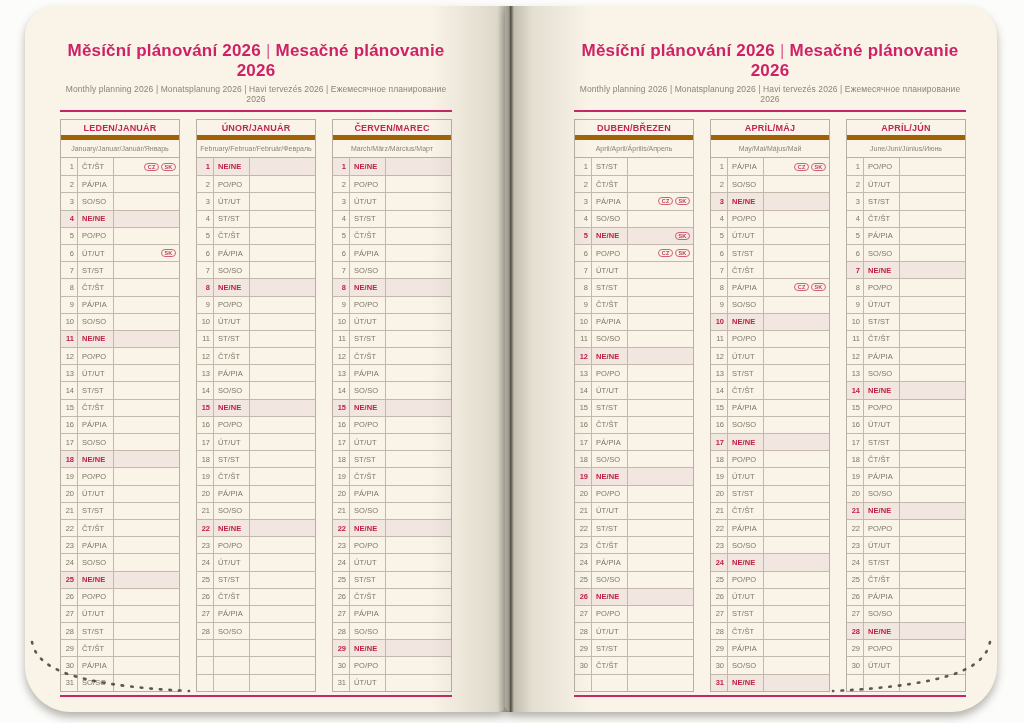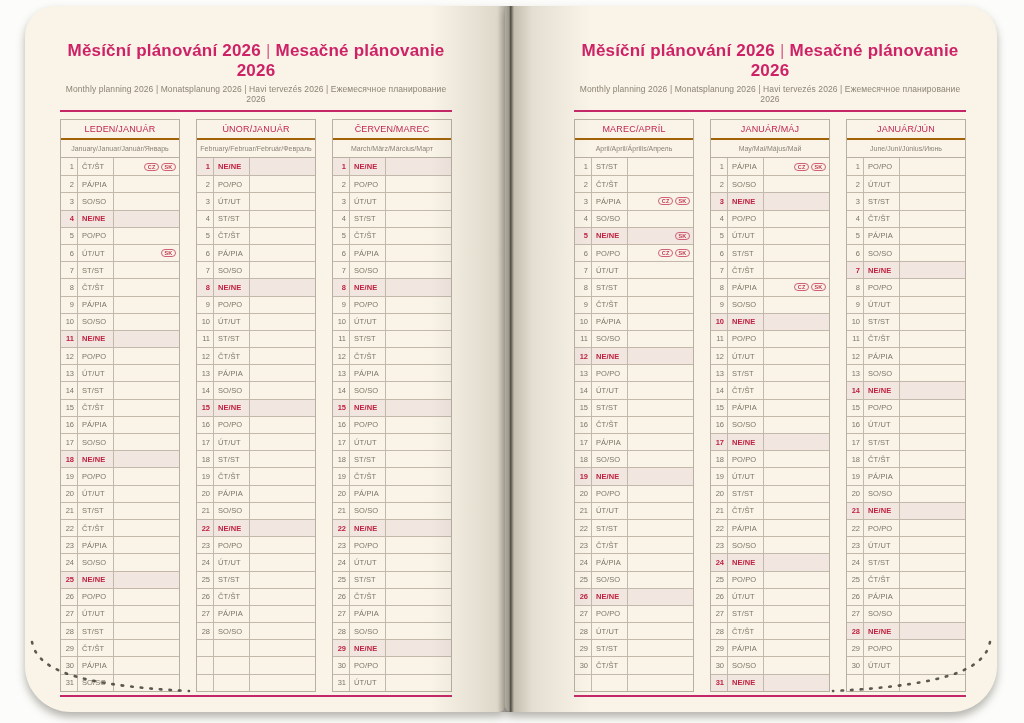--- a/index.html
+++ b/index.html
@@ -21,22 +21,22 @@
                     font-size:17px; line-height:20px; font-weight:700; letter-spacing:.2px; }
   .title-sep { font-weight:400; opacity:.7; padding:0 5px; }
   .page-subtitle { text-align:center; font-size:8.5px; color:#8c8376; margin-top:3px; letter-spacing:.1px; }
   .rule { height:2px; background:#c52667; margin-top:6px; }
   .rule.bottom { margin-top:3px; }
 
   .months { display:flex; gap:16px; margin-top:7px; }
 
   .mtable { width:120px; border:1px solid #b8afa0; }
   .mname { height:20px; display:flex; align-items:center; justify-content:center;
-           font-size:9px; font-weight:400; color:#c22555; letter-spacing:.2px;
-           border-bottom:2px solid #a16207; }
+           font-size:9px; font-weight:700; color:#c22555; letter-spacing:.2px;
+           border-bottom:5px solid #a16207; }
   .msub  { height:18px; display:flex; align-items:center; justify-content:center;
            font-size:7px; color:#8c8376; border-bottom:1px solid #b8afa0; }
   .mrow  { display:grid; grid-template-columns:17px 36px 1fr; height:17.2px; }
   .mrow + .mrow { border-top:1px solid #c2b9aa; }
   .c-num { display:flex; align-items:center; justify-content:flex-end; padding-right:3px;
            font-size:7.5px; font-weight:500; color:#7c7567; border-right:1px solid #c2b9aa; }
   .c-day { display:flex; align-items:center; padding-left:4px;
            font-size:7.5px; font-weight:500; color:#7c7567; letter-spacing:.1px;
            border-right:1px solid #c2b9aa; }
   .c-note { display:flex; align-items:center; justify-content:flex-end; gap:2px; padding-right:3px; }
@@ -566,21 +566,21 @@
 
   <div class="page" data-page-side="right">
     <div class="page-inner">
       <div class="page-title-row">
         <span>Měsíční plánování 2026</span><span class="title-sep">|</span><span>Mesačné plánovanie 2026</span>
       </div>
       <div class="page-subtitle">Monthly planning 2026 | Monatsplanung 2026 | Havi tervezés 2026 | Ежемесячное планирование 2026</div>
       <div class="rule top"></div>
       <div class="months">
           <div class="mtable">
-            <div class="mname">MAREC/APRÍL</div>
+            <div class="mname">DUBEN/BŘEZEN</div>
             <div class="msub">April/April/Április/Апрель</div>
             <div class="mrow">
               <div class="c-num">1</div>
               <div class="c-day">ST/ST</div>
               <div class="c-note"></div>
             </div>
             <div class="mrow">
               <div class="c-num">2</div>
               <div class="c-day">ČT/ŠT</div>
               <div class="c-note"></div>
@@ -733,21 +733,21 @@
               <div class="c-day">ČT/ŠT</div>
               <div class="c-note"></div>
             </div>
             <div class="mrow">
               <div class="c-num"></div>
               <div class="c-day"></div>
               <div class="c-note"></div>
             </div>
           </div>
           <div class="mtable">
-            <div class="mname">JANUÁR/MÁJ</div>
+            <div class="mname">APRÍL/MÁJ</div>
             <div class="msub">May/Mai/Május/Май</div>
             <div class="mrow">
               <div class="c-num">1</div>
               <div class="c-day">PÁ/PIA</div>
               <div class="c-note">
                 <span class="badge">CZ</span>
                 <span class="badge">SK</span>
               </div>
             </div>
             <div class="mrow">
@@ -898,21 +898,21 @@
               <div class="c-day">SO/SO</div>
               <div class="c-note"></div>
             </div>
             <div class="mrow sunday">
               <div class="c-num">31</div>
               <div class="c-day">NE/NE</div>
               <div class="c-note"></div>
             </div>
           </div>
           <div class="mtable">
-            <div class="mname">JANUÁR/JÚN</div>
+            <div class="mname">APRÍL/JÚN</div>
             <div class="msub">June/Juni/Június/Июнь</div>
             <div class="mrow">
               <div class="c-num">1</div>
               <div class="c-day">PO/PO</div>
               <div class="c-note"></div>
             </div>
             <div class="mrow">
               <div class="c-num">2</div>
               <div class="c-day">ÚT/UT</div>
               <div class="c-note"></div>

